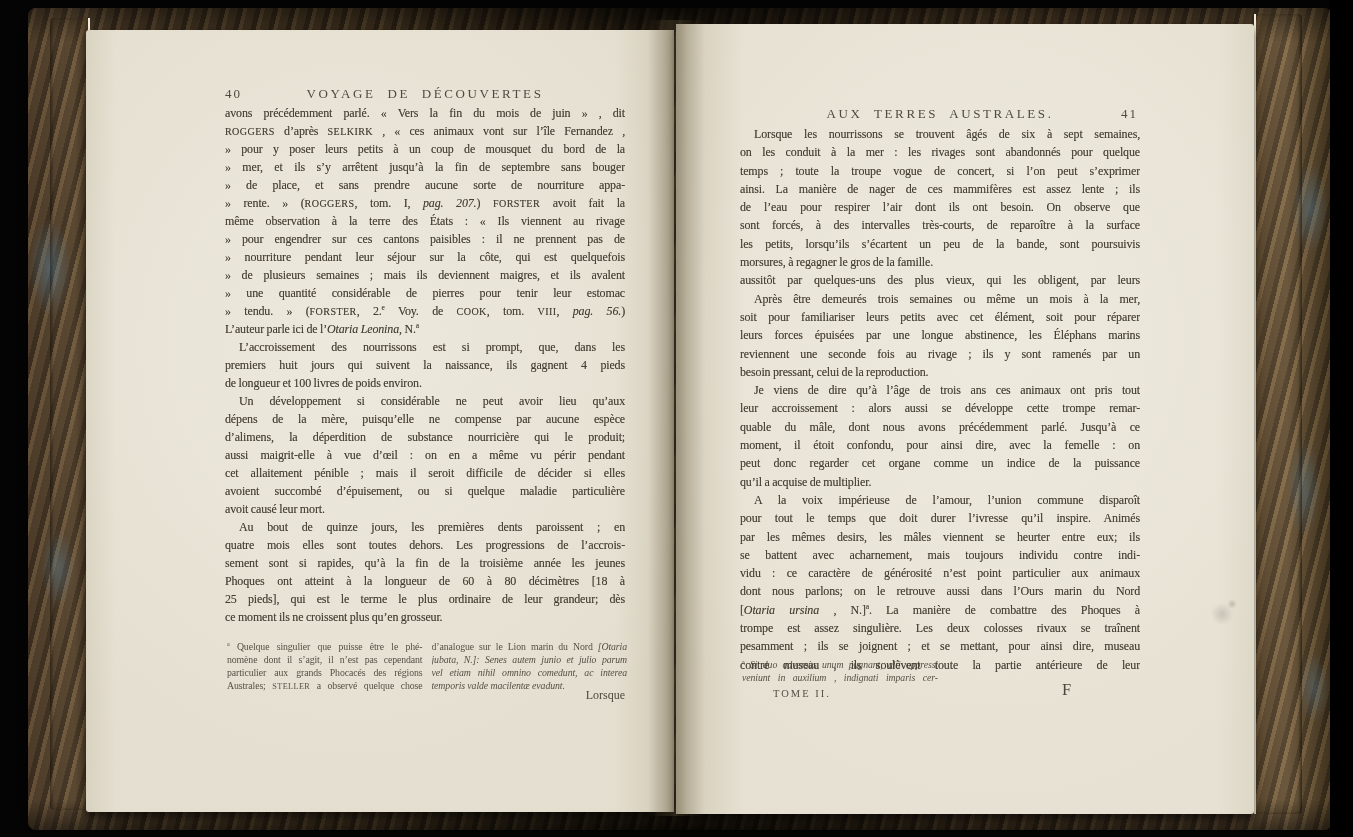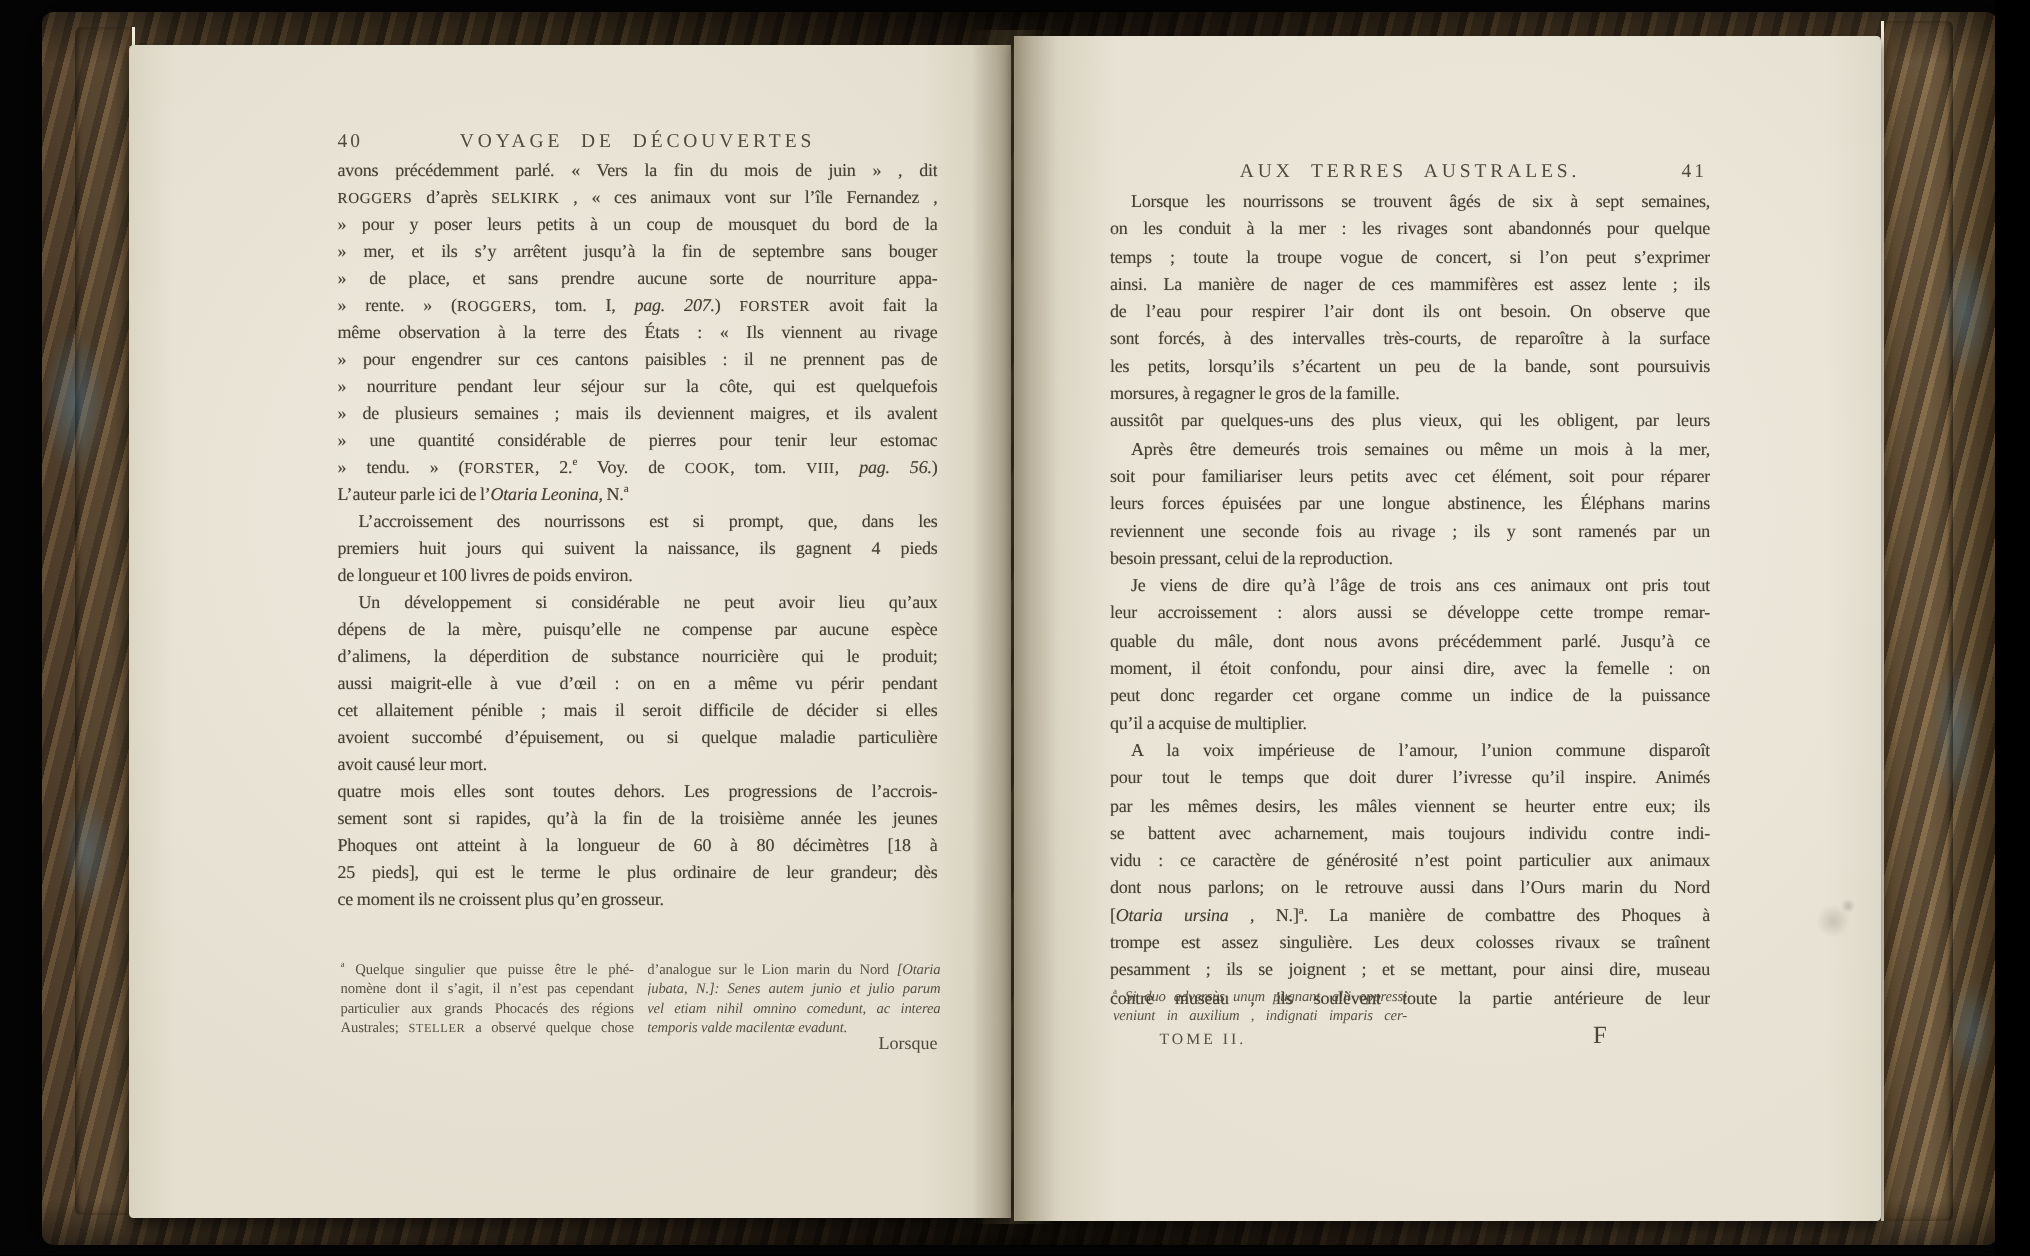--- a/index.html
+++ b/index.html
@@ -155,20 +155,21 @@
         <div class="line ind">L’accroissement des nourrissons est si prompt, que, dans les</div>
         <div class="line">premiers huit jours qui suivent la naissance, ils gagnent 4 pieds</div>
         <div class="line end">de longueur et 100 livres de poids environ.</div>
         <div class="line ind">Un développement si considérable ne peut avoir lieu qu’aux</div>
         <div class="line">dépens de la mère, puisqu’elle ne compense par aucune espèce</div>
         <div class="line">d’alimens, la déperdition de substance nourricière qui le produit;</div>
         <div class="line">aussi maigrit-elle à vue d’œil : on en a même vu périr pendant</div>
         <div class="line">cet allaitement pénible ; mais il seroit difficile de décider si elles</div>
         <div class="line">avoient succombé d’épuisement, ou si quelque maladie particulière</div>
         <div class="line end">avoit causé leur mort.</div>
+        <div class="line ind">Au bout de quinze jours, les premières dents paroissent ; en</div>
         <div class="line">quatre mois elles sont toutes dehors. Les progressions de l’accrois-</div>
         <div class="line">sement sont si rapides, qu’à la fin de la troisième année les jeunes</div>
         <div class="line">Phoques ont atteint à la longueur de 60 à 80 décimètres [18 à</div>
         <div class="line">25 pieds], qui est le terme le plus ordinaire de leur grandeur; dès</div>
         <div class="line end">ce moment ils ne croissent plus qu’en grosseur.</div>
       </div>
     <div class="footnote">
       <div class="fn-col">
           <div class="line"><sup>a</sup> Quelque singulier que puisse être le phé-</div>
           <div class="line">nomène dont il s’agit, il n’est pas cependant</div>

